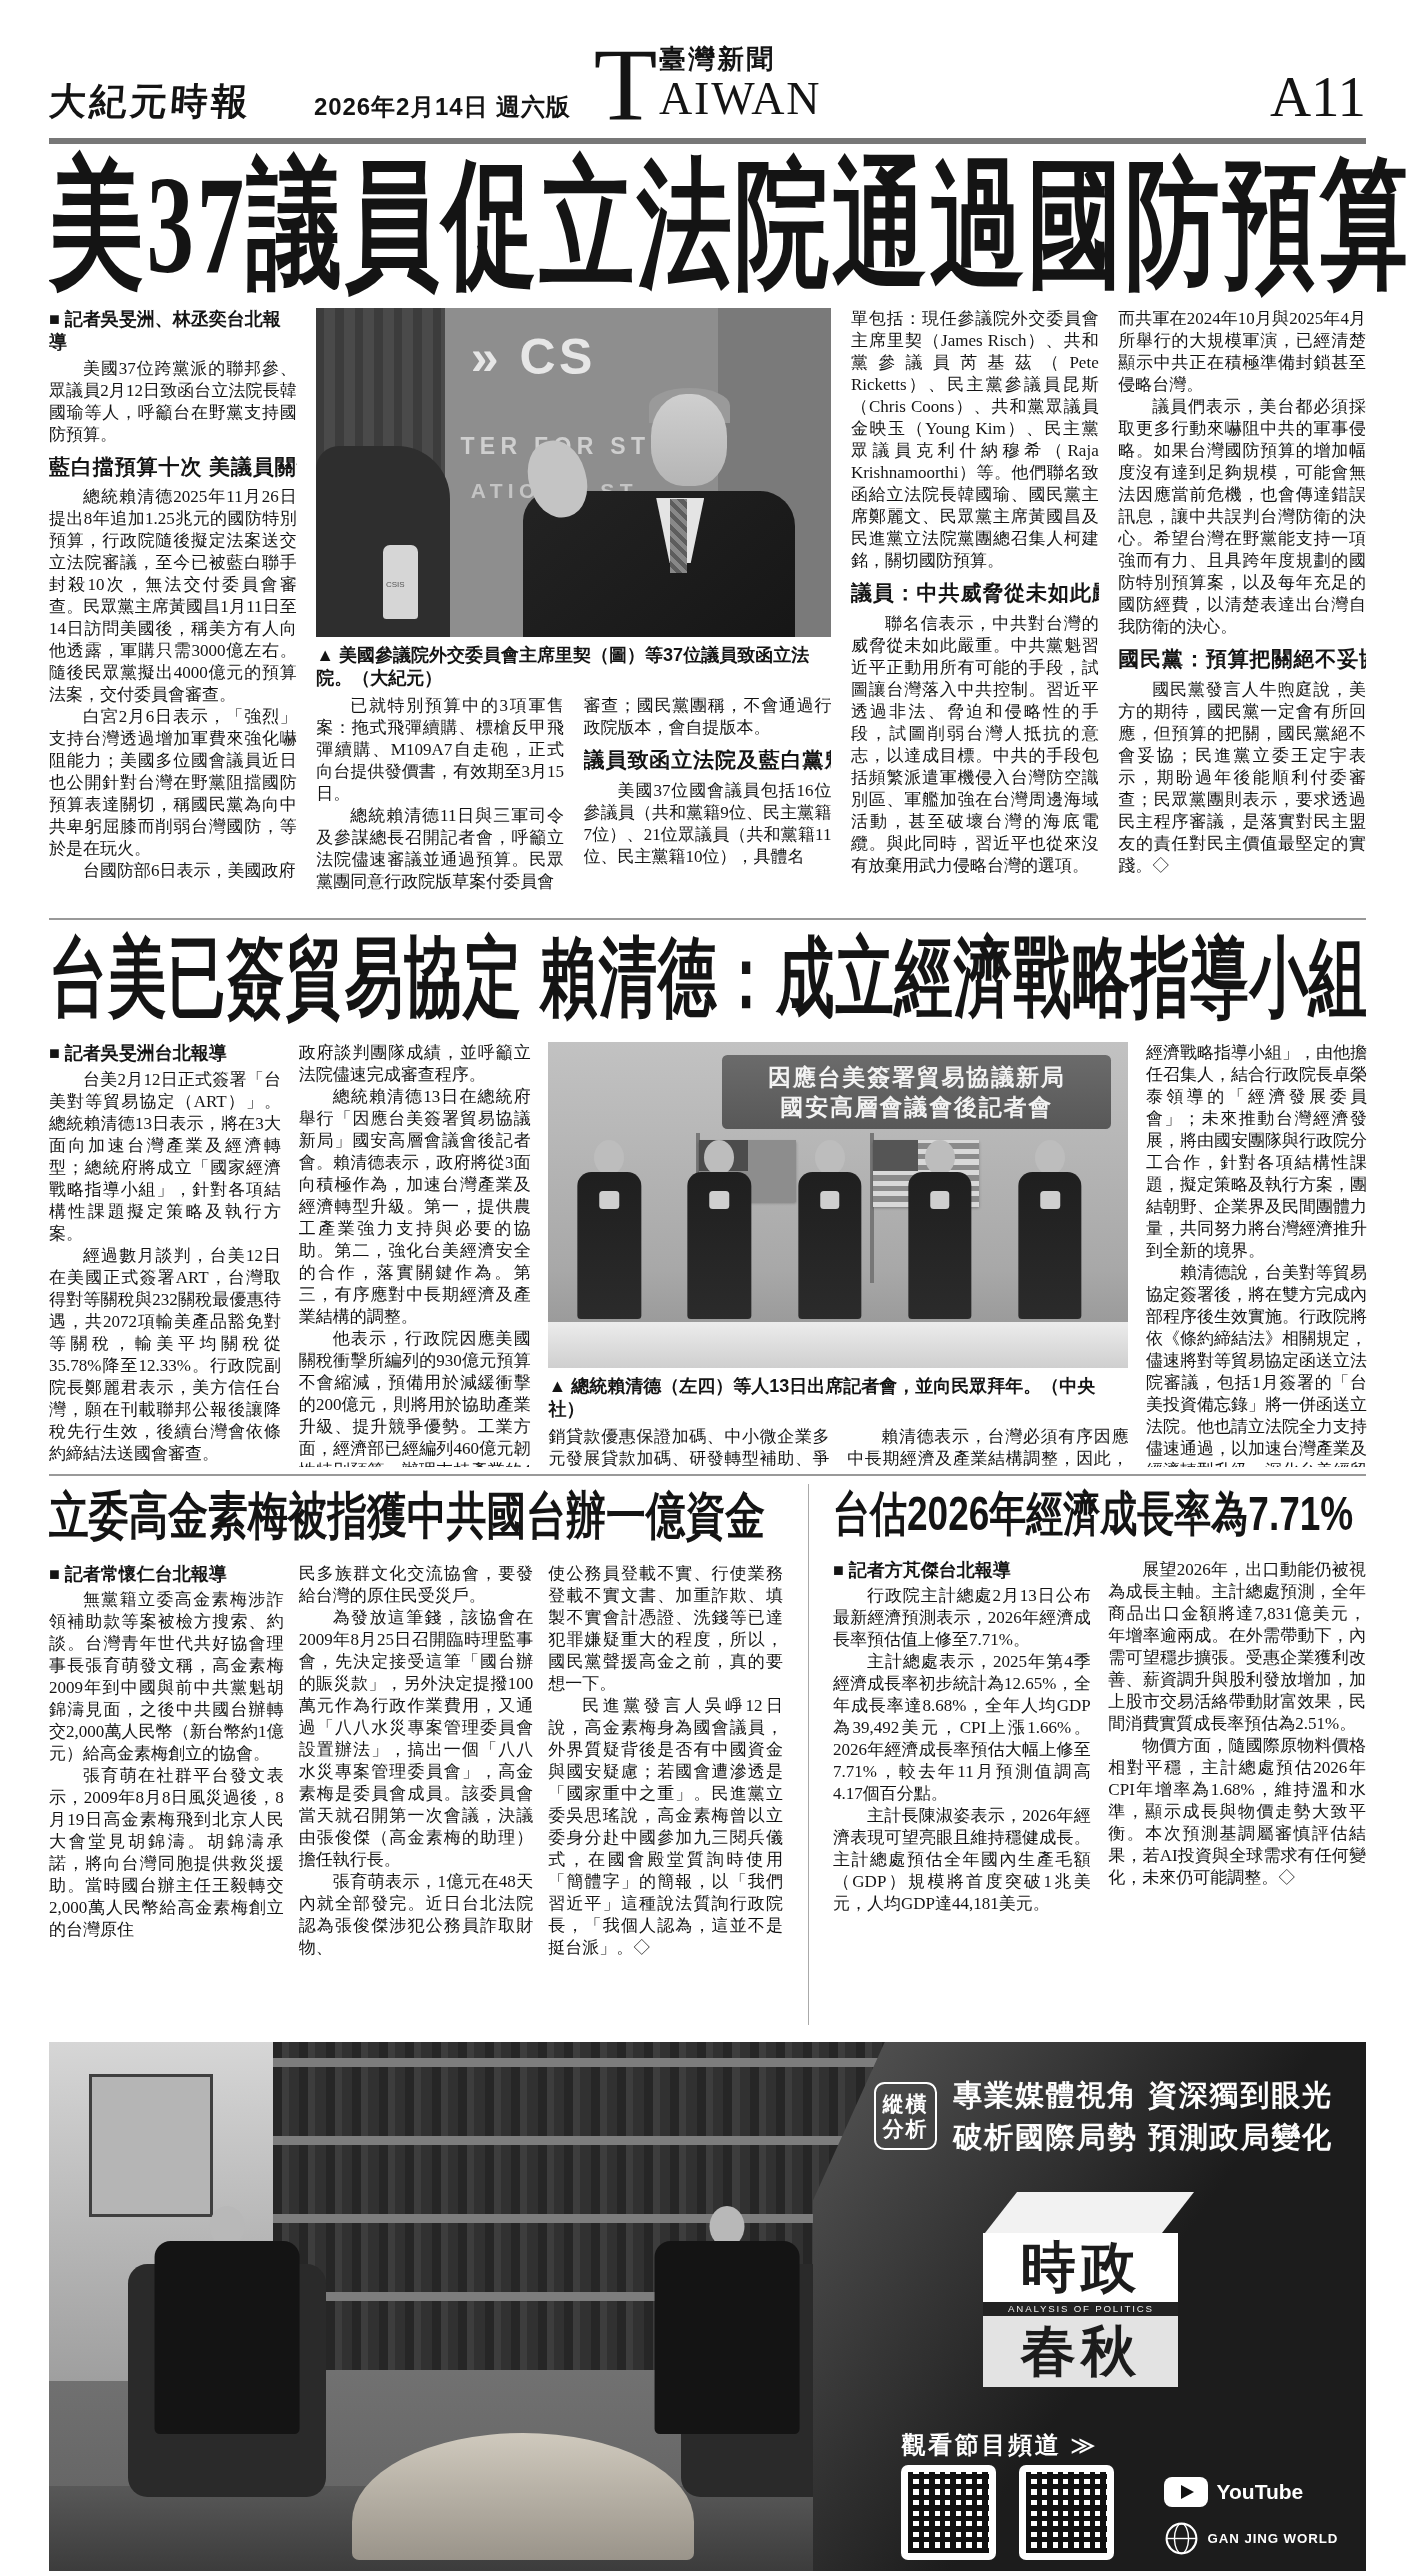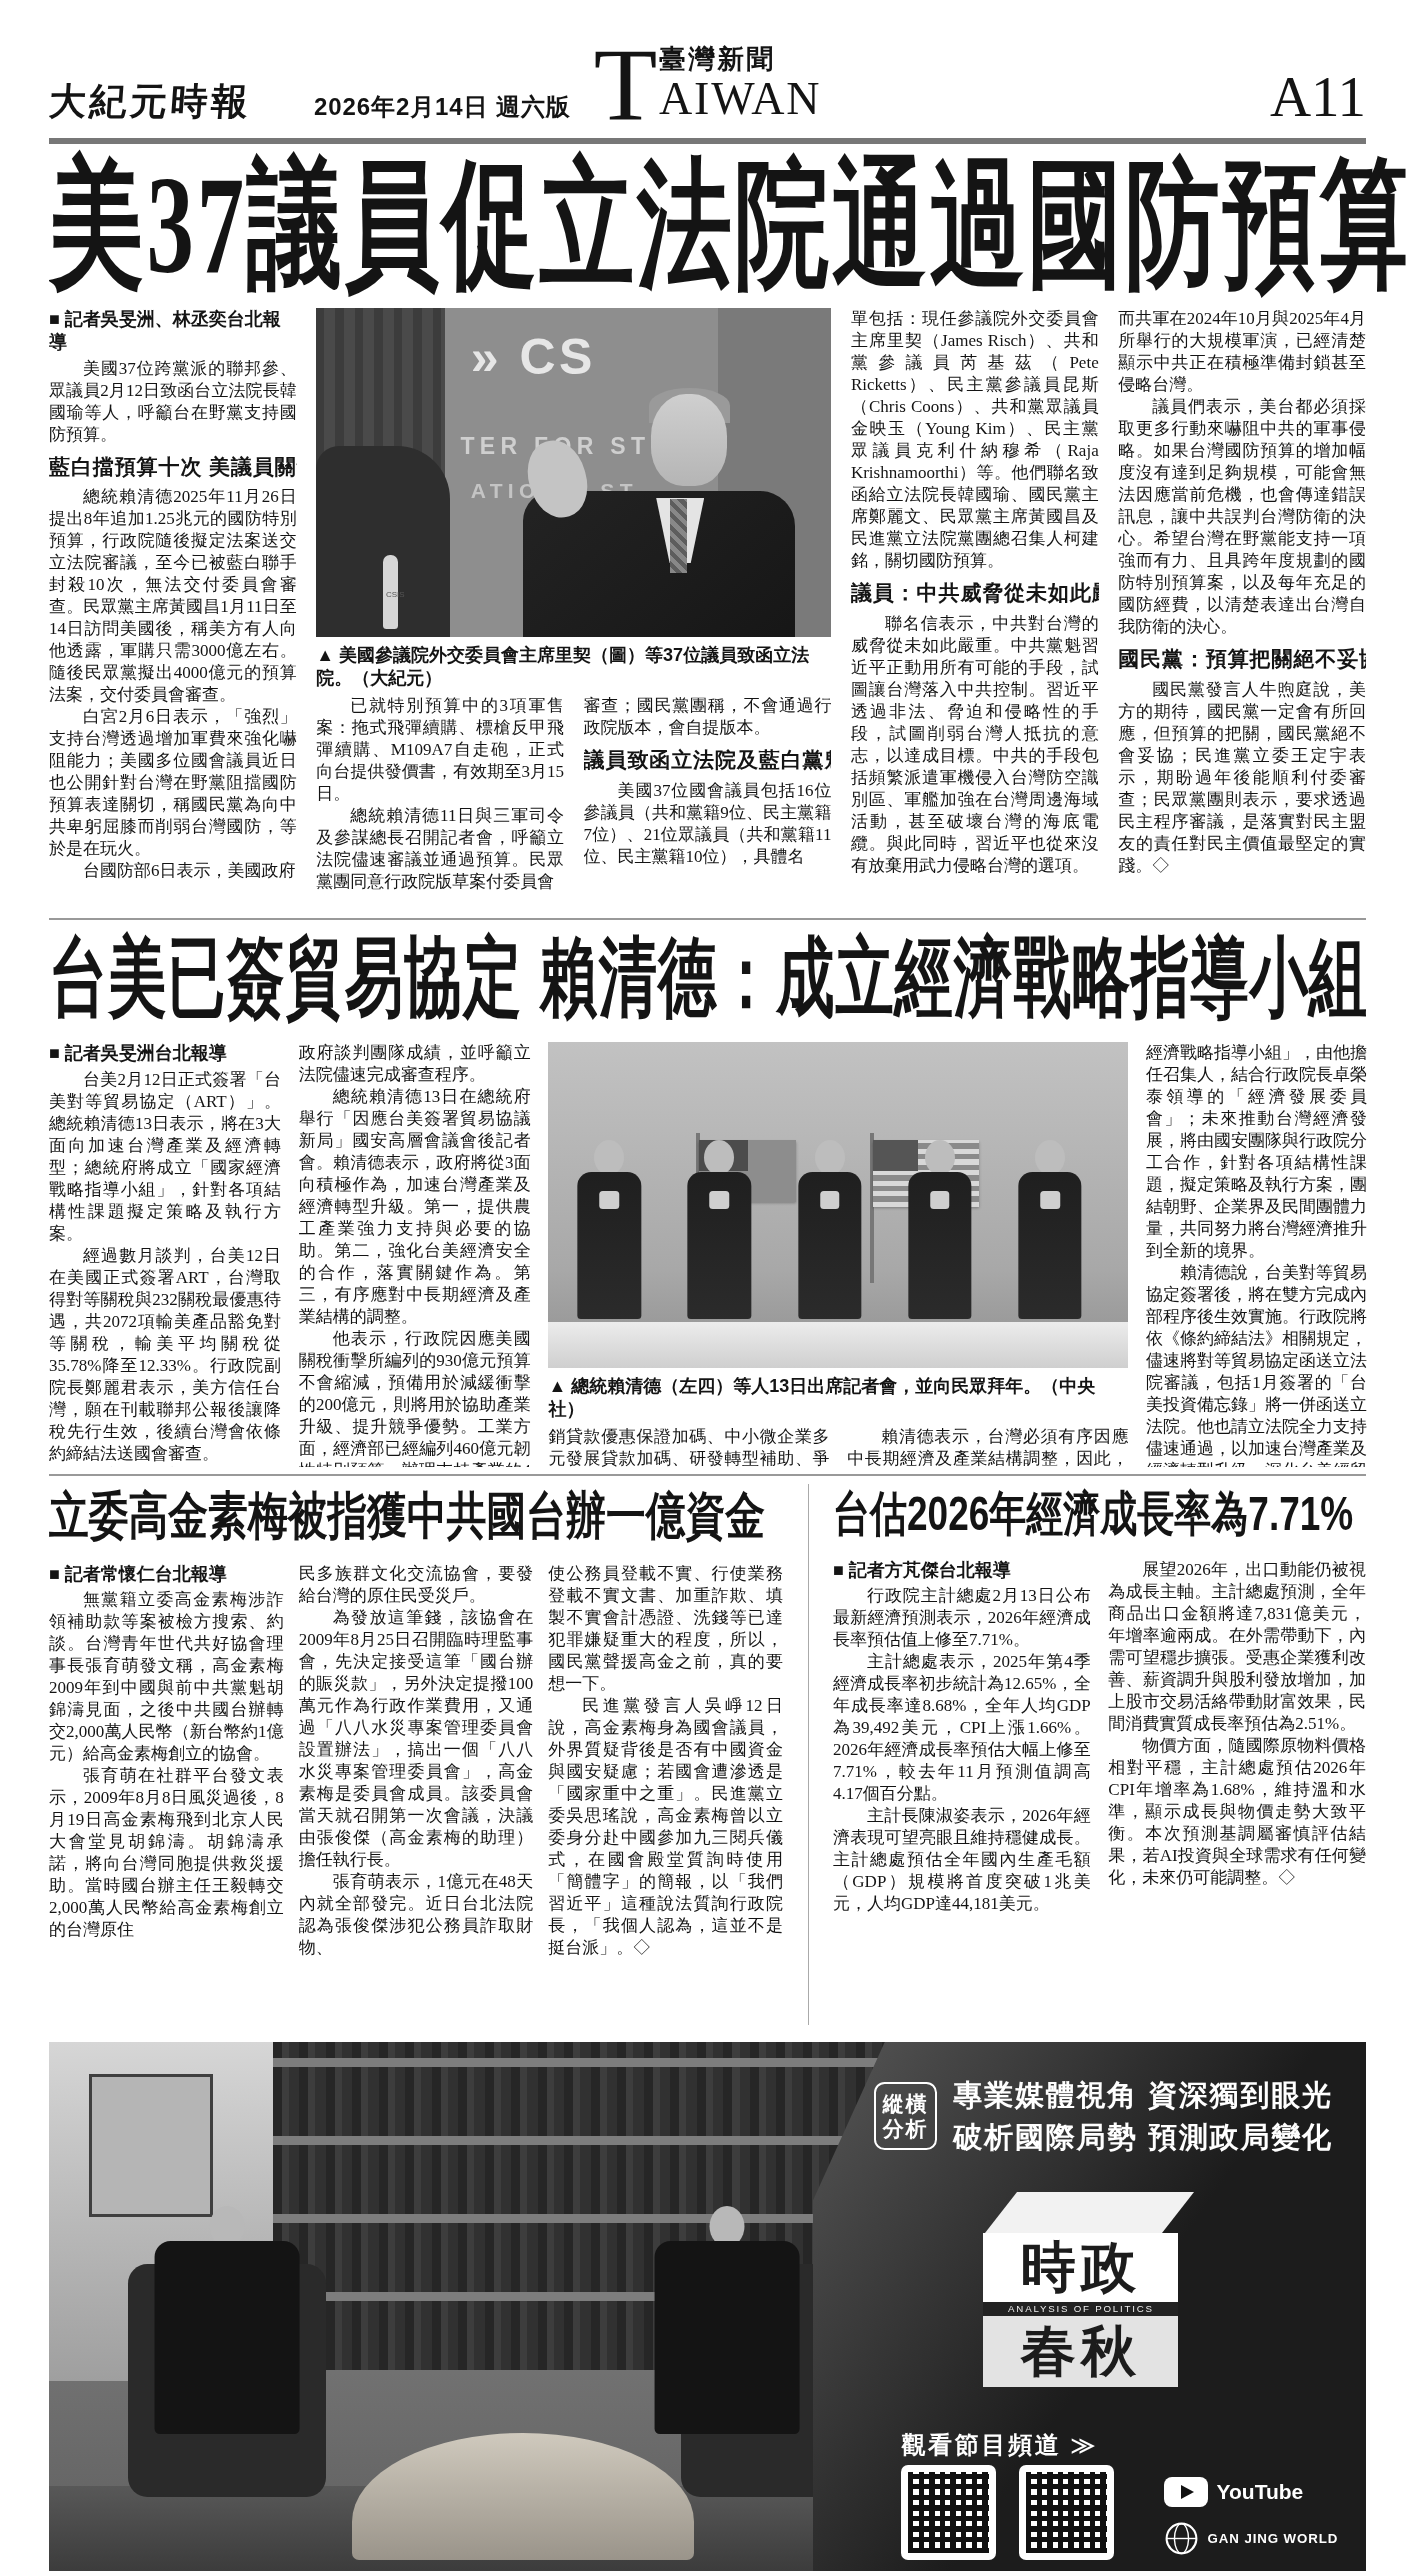--- a/index.html
+++ b/index.html
@@ -54,21 +54,21 @@
   .sen-head{position:absolute;right:26%;top:0;width:76px;height:92px;border-radius:46% 46% 42% 42%;
             background:linear-gradient(#cfcfcf,#b5b5b5);}
   .sen-hair{position:absolute;right:25%;top:-5.3px;width:81px;height:35px;border-radius:50% 50% 0 0;background:#9a9a9a;}
   .sen-body{position:absolute;right:2%;bottom:0;width:96%;height:62%;border-radius:30px 35px 0 0;
             background:linear-gradient(140deg,#232323,#161616);}
   .sen-shirt{position:absolute;right:34%;bottom:34%;width:48px;height:65px;background:#e4e4e4;
              clip-path:polygon(0 0,100% 0,72% 100%,28% 100%);}
   .sen-tie{position:absolute;right:40%;bottom:30%;width:17.7px;height:74px;background:repeating-linear-gradient(45deg,#888 0 4.4px,#5d5d5d 4.4px 8.8px);}
   .sen-hand{position:absolute;left:4%;top:18%;width:57px;height:78px;border-radius:48%;background:#c4c4c4;transform:rotate(-16deg);}
   .chair1{position:absolute;left:0;bottom:0;width:26%;height:58%;border-radius:23px 53px 0 0;background:#2e2e2e;}
-  .bottle{position:absolute;left:13%;bottom:8px;width:15px;height:74px;border-radius:7px 7px 3.5px 3.5px;background:#d6d6d6;}
+  .bottle{position:absolute;left:13%;bottom:18px;width:35px;height:74px;border-radius:7px 7px 3.5px 3.5px;background:#d6d6d6;}
   .bottle span{position:absolute;left:2.7px;top:35px;font-size:8px;color:#555;font-family:"Liberation Sans",sans-serif;}
   
   .photo2{position:relative;height:326px;background:linear-gradient(#c2c2c2,#a8a8a8 70%,#8f8f8f);overflow:hidden;flex:0 0 auto;}
   .banner2{position:absolute;left:30%;top:4%;width:64%;padding:7px 8.8px;background:linear-gradient(#6b6b6b,#585858);
            border-radius:5.3px;color:#f3f3f3;font-family:"Liberation Sans",sans-serif;font-weight:800;
            font-size:23px;line-height:30px;text-align:center;letter-spacing:1.8px;}
   .flag{position:absolute;top:30%;}
   .flag-roc{left:26%;width:97px;height:62px;background:#8d8d8d;box-shadow:0 1.8px 2.7px rgba(0,0,0,.3);}
   .flag-roc:before{content:"";position:absolute;left:0;top:0;width:50%;height:50%;background:#4c4c4c;}
   .flag-us{left:56%;width:106px;height:67px;background:repeating-linear-gradient(0deg,#d8d8d8 0 5.3px,#8a8a8a 5.3px 10.6px);box-shadow:0 1.8px 2.7px rgba(0,0,0,.3);}
@@ -233,20 +233,24 @@
       <p class="p">台灣7大工商團體與9大機械與製造業公協會發布聲明，肯定</p>
     </div>
     <div class="bt">
       <p class="p" style="text-indent:0">政府談判團隊成績，並呼籲立法院儘速完成審查程序。</p>
       <p class="p">總統賴清德13日在總統府舉行「因應台美簽署貿易協議新局」國安高層會議會後記者會。賴清德表示，政府將從3面向積極作為，加速台灣產業及經濟轉型升級。第一，提供農工產業強力支持與必要的協助。第二，強化台美經濟安全的合作，落實關鍵作為。第三，有序應對中長期經濟及產業結構的調整。</p>
       <p class="p">他表示，行政院因應美國關稅衝擊所編列的930億元預算不會縮減，預備用於減緩衝擊的200億元，則將用於協助產業升級、提升競爭優勢。工業方面，經濟部已經編列460億元韌性特別預算，辦理支持產業的4大措施，包含</p>
     </div>
 
     <div class="a2-mid">
       <div class="photo2">
+        <div class="banner2">
+          <div>因應台美簽署貿易協議新局</div>
+          <div>國安高層會議會後記者會</div>
+        </div>
         <div class="pole" style="left:25.5%"></div>
         <div class="flag flag-roc"></div>
         <div class="pole" style="left:55.5%"></div>
         <div class="flag flag-us"></div>
         <div class="figrow">
           <div class="fg" style="left:4%">
               <div class="hd"></div>
               <div class="bd"></div>
               <div class="hs"></div>
             </div>

